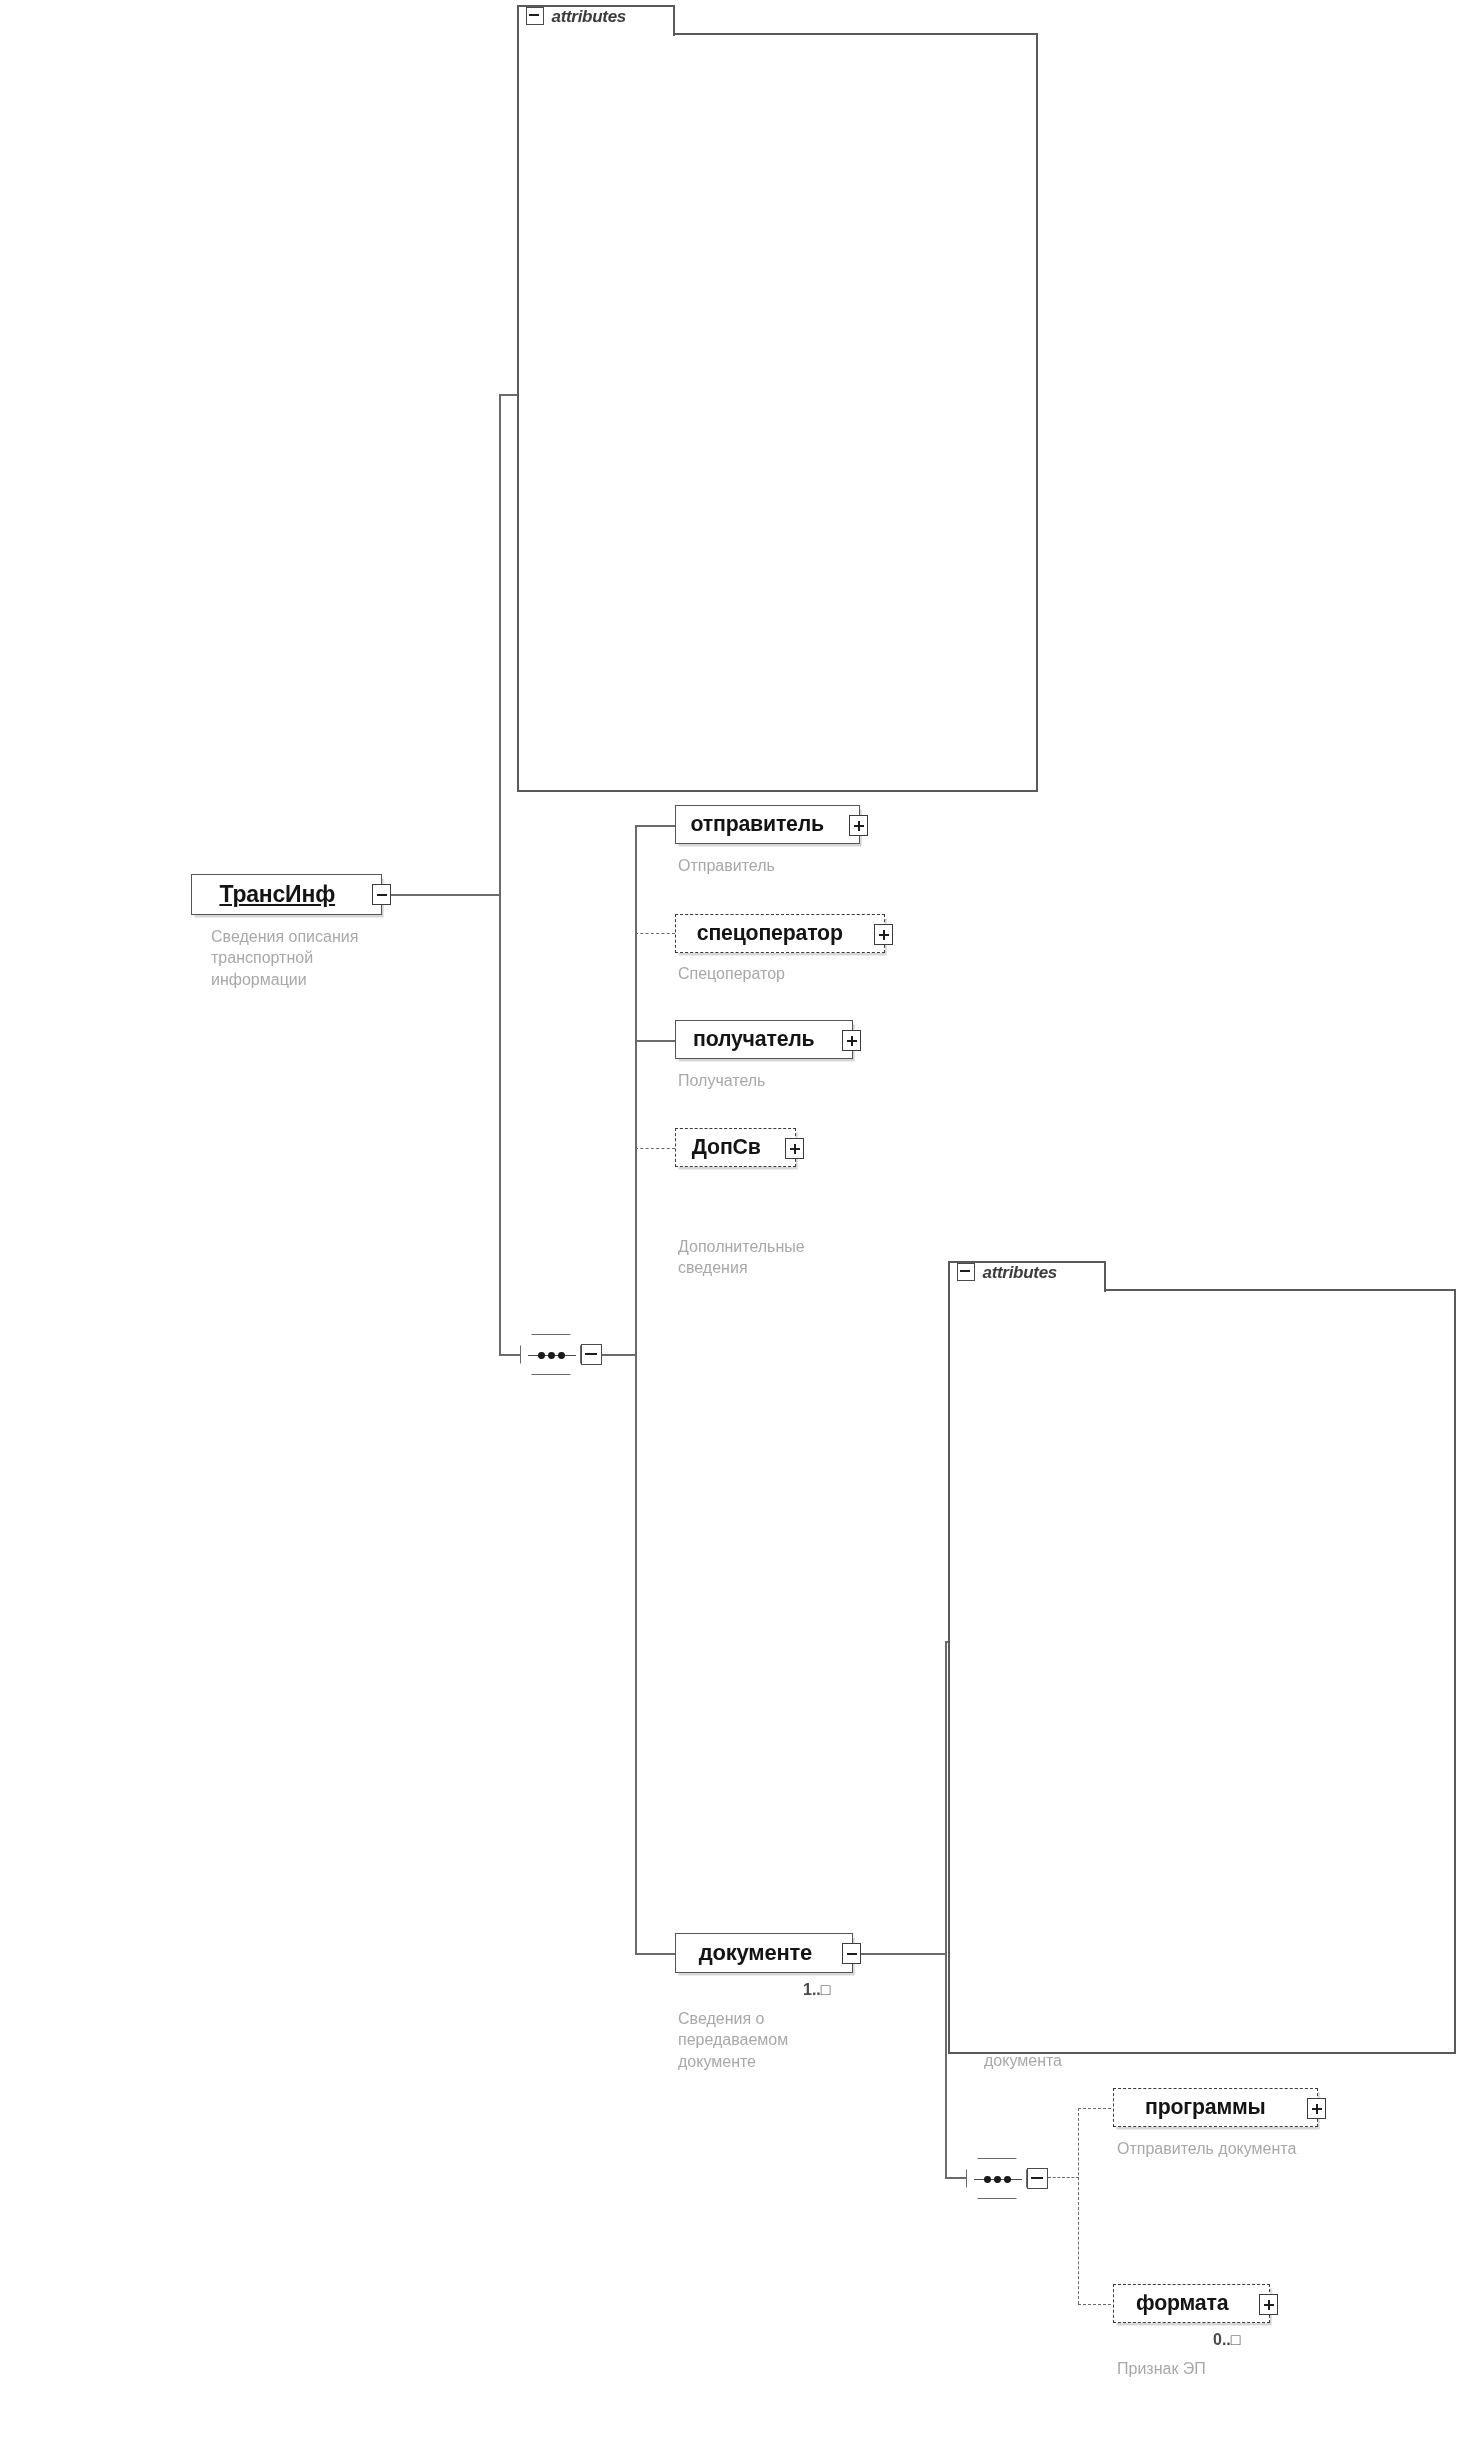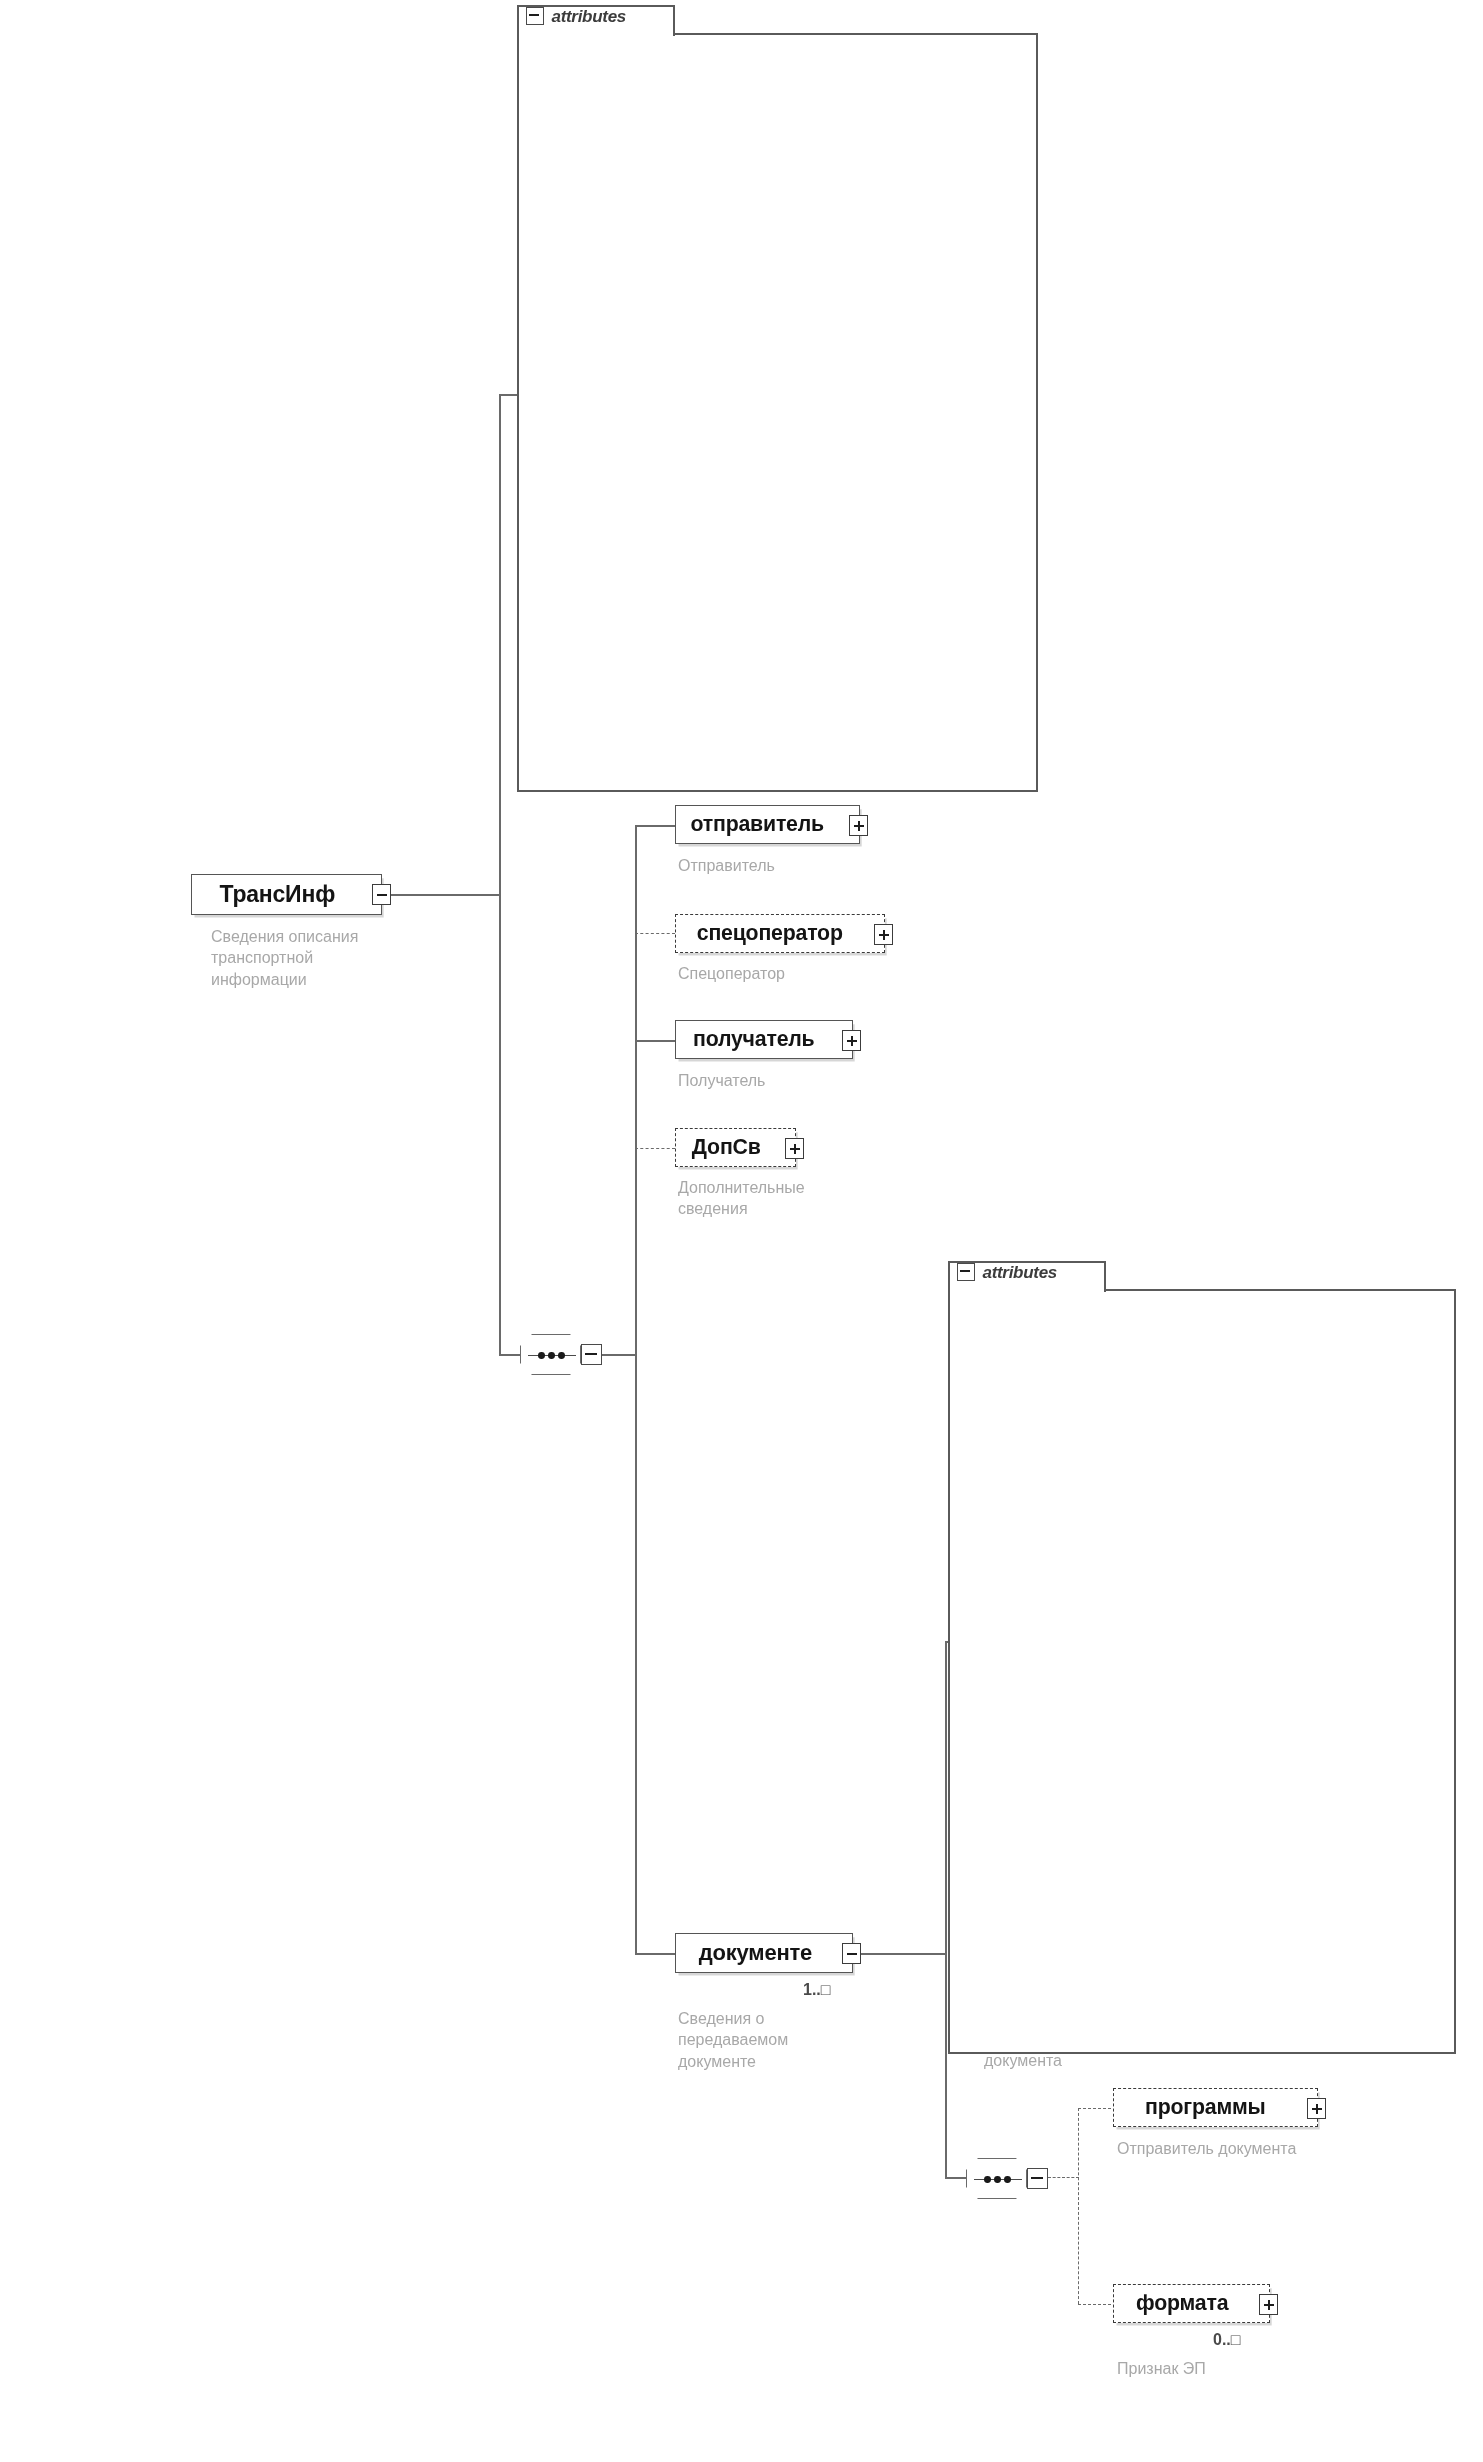--- a/index.html
+++ b/index.html
@@ -203,21 +203,21 @@
   </div>
   <div class="desc" style="left:575px; top:606px; width:410px;">Идентификатор докуменооборота</div>
 
   <div class="node" style="left:571px; top:653px; width:141px; height:40px; font-size:21.3px;">
     <span class="lbl">ВерсПрог</span>
   </div>
   <div class="desc" style="left:575px; top:704px; width:256px;">Версия передающей
 программы</div>
 
   <div class="node" style="left:191px; top:874px; width:191px; height:41px; font-size:23px;">
-    <span class="lbl" style="padding-right:27px;">ТрансИнф</span>
+    <span class="lbl" style="padding-right:27px;text-decoration:underline;">ТрансИнф</span>
     <span class="expander minus" style="right:-10.2px; top:9.4px;">
         <span class="gl"></span>
       </span>
   </div>
   <div class="desc" style="left:195px; top:926px; width:205px;margin-left:16px;">Сведения описания
 транспортной
 информации</div>
 
   <div class="ln h" style="left:391px; top:894px; width:109px;"></div>
   <div class="ln v" style="left:499px; top:394px; height:961px;"></div>
@@ -271,21 +271,21 @@
       </span>
   </div>
   <div class="desc" style="left:678px; top:1070px; width:256px;">Получатель</div>
 
   <div class="node optional" style="left:675px; top:1128px; width:121px; height:39px; font-size:21.3px;">
     <span class="lbl" style="padding-right:27px;">ДопСв</span>
     <span class="expander plus" style="right:-9.4px; top:9.4px;">
         <span class="gl"></span>
       </span>
   </div>
-  <div class="desc" style="left:678px; top:1177px; width:213px;">Дополнительные
+  <div class="desc" style="left:678px; top:1236px; width:213px;">Дополнительные
 сведения</div>
 
   <div class="attr-panel" style="left:948px; top:1261px; width:508px; height:793px;">
     <div class="body" style="left:0; top:28px; width:508px; height:765px;"></div>
     <div class="tab" style="width:158px;">
       <span class="tab-toggle"></span>
       <span class="tab-label">attributes</span>
     </div>
   </div>
 

